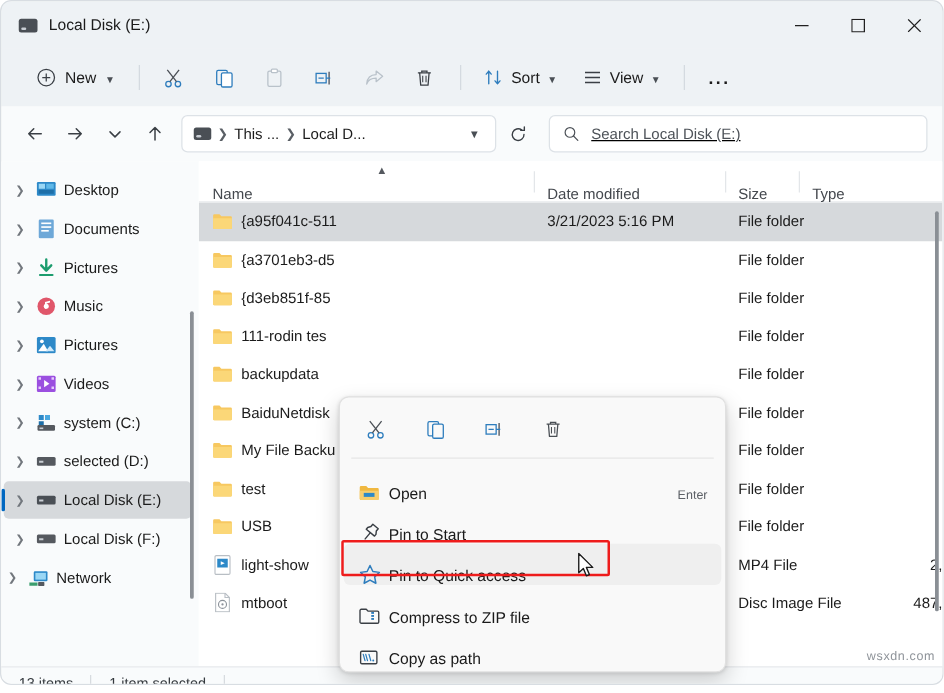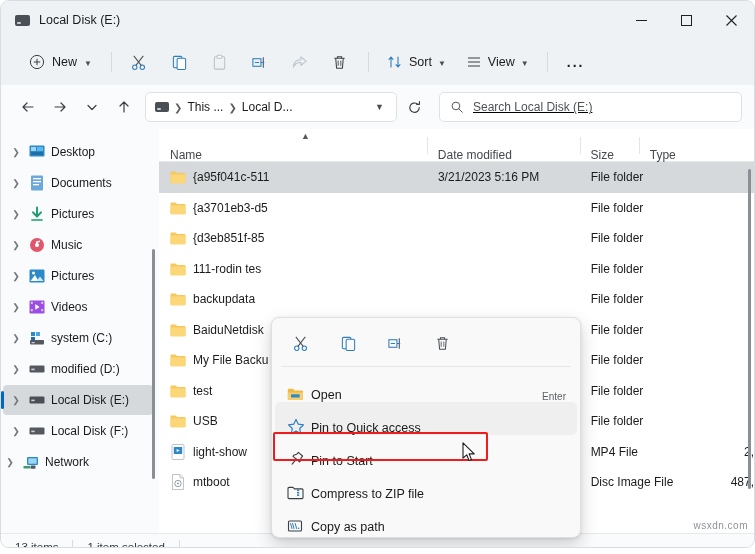--- a/index.html
+++ b/index.html
@@ -492,21 +492,21 @@
       </div>
 
       <div class="nav-item">
         <span class="nav-exp">❯</span>
         <span class="nav-ico">
           <svg width="16" height="12" viewBox="0 0 16 12">
               <rect x="0.5" y="2.5" width="15" height="7" rx="1.2" fill="#55595f"></rect>
               <rect x="2.3" y="5.6" width="3.4" height="1.6" fill="#c9ced4"></rect>
             </svg>
         </span>
-        <span class="nav-label">modified (D:)</span>
+        <span class="nav-label">selected (D:)</span>
       </div>
 
       <div class="nav-item selected">
         <span class="nav-exp">❯</span>
         <span class="nav-ico">
           <svg width="16" height="12" viewBox="0 0 16 12">
               <rect x="0.5" y="2.5" width="15" height="7" rx="1.2" fill="#4a4f55"></rect>
               <rect x="2.3" y="5.6" width="3.4" height="1.6" fill="#c9ced4"></rect>
             </svg>
         </span>
@@ -751,43 +751,43 @@
               <path d="M0.8 2.8 a1 1 0 0 1 1-1 H6 l1.5 1.6 H15 a1 1 0 0 1 1 1 V12 a1 1 0 0 1 -1 1 H1.8 a1 1 0 0 1 -1 -1 Z" fill="#f0b840"></path>
               <path d="M0.8 5.5 H16 V12 a1 1 0 0 1 -1 1 H1.8 a1 1 0 0 1 -1 -1 Z" fill="#f7ce6e"></path>
               <rect x="4" y="7.3" width="8.6" height="3.2" fill="#2d89c8"></rect>
             </svg>
         </span>
         <span class="ctx-label">Open</span>
         <span class="ctx-accel">Enter</span>
       </div>
 
 
-      <div class="ctx-item hovered">
-        <span class="ctx-ico">
-          <svg width="18" height="17" viewBox="0 0 18 17">
-              <path d="M9 1.4 L11.3 6.2 L16.5 6.9 L12.7 10.5 L13.7 15.6 L9 13.1 L4.3 15.6 L5.3 10.5 L1.5 6.9 L6.7 6.2 Z" fill="none" stroke="#2e7dbd" stroke-width="1.2" stroke-linejoin="round"></path>
-            </svg>
-        </span>
-        <span class="ctx-label">Pin to Quick access</span>
-        <span class="ctx-accel"></span>
-      </div>
-
       <div class="ctx-item">
         <span class="ctx-ico">
           <svg width="18" height="17" viewBox="0 0 18 17">
               <g transform="rotate(40 9 8.5)">
                 <path d="M6.2 1.6 H11.8 V4 L13.3 6.2 V8 H4.7 V6.2 L6.2 4 Z" fill="none" stroke="#3a3f45" stroke-width="1.15" stroke-linejoin="round"></path>
                 <line x1="9" y1="8" x2="9" y2="14.5" stroke="#3a3f45" stroke-width="1.15" stroke-linecap="round"></line>
               </g>
             </svg>
         </span>
         <span class="ctx-label">Pin to Start</span>
         <span class="ctx-accel"></span>
       </div>
 
+      <div class="ctx-item hovered">
+        <span class="ctx-ico">
+          <svg width="18" height="17" viewBox="0 0 18 17">
+              <path d="M9 1.4 L11.3 6.2 L16.5 6.9 L12.7 10.5 L13.7 15.6 L9 13.1 L4.3 15.6 L5.3 10.5 L1.5 6.9 L6.7 6.2 Z" fill="none" stroke="#2e7dbd" stroke-width="1.2" stroke-linejoin="round"></path>
+            </svg>
+        </span>
+        <span class="ctx-label">Pin to Quick access</span>
+        <span class="ctx-accel"></span>
+      </div>
+
       <div class="ctx-item">
         <span class="ctx-ico">
           <svg width="17" height="16" viewBox="0 0 17 16">
               <path d="M1 3.4 a1 1 0 0 1 1 -1 H6 l1.4 1.5 H15 a1 1 0 0 1 1 1 V12.6 a1 1 0 0 1 -1 1 H2 a1 1 0 0 1 -1 -1 Z" fill="none" stroke="#3a3f45" stroke-width="1.1" stroke-linejoin="round"></path>
               <rect x="10" y="4.6" width="2.2" height="1.5" fill="#2e7dbd"></rect>
               <rect x="10" y="7" width="2.2" height="1.5" fill="#2e7dbd"></rect>
               <rect x="10" y="9.4" width="2.2" height="1.5" fill="#2e7dbd"></rect>
             </svg>
         </span>
         <span class="ctx-label">Compress to ZIP file</span>

